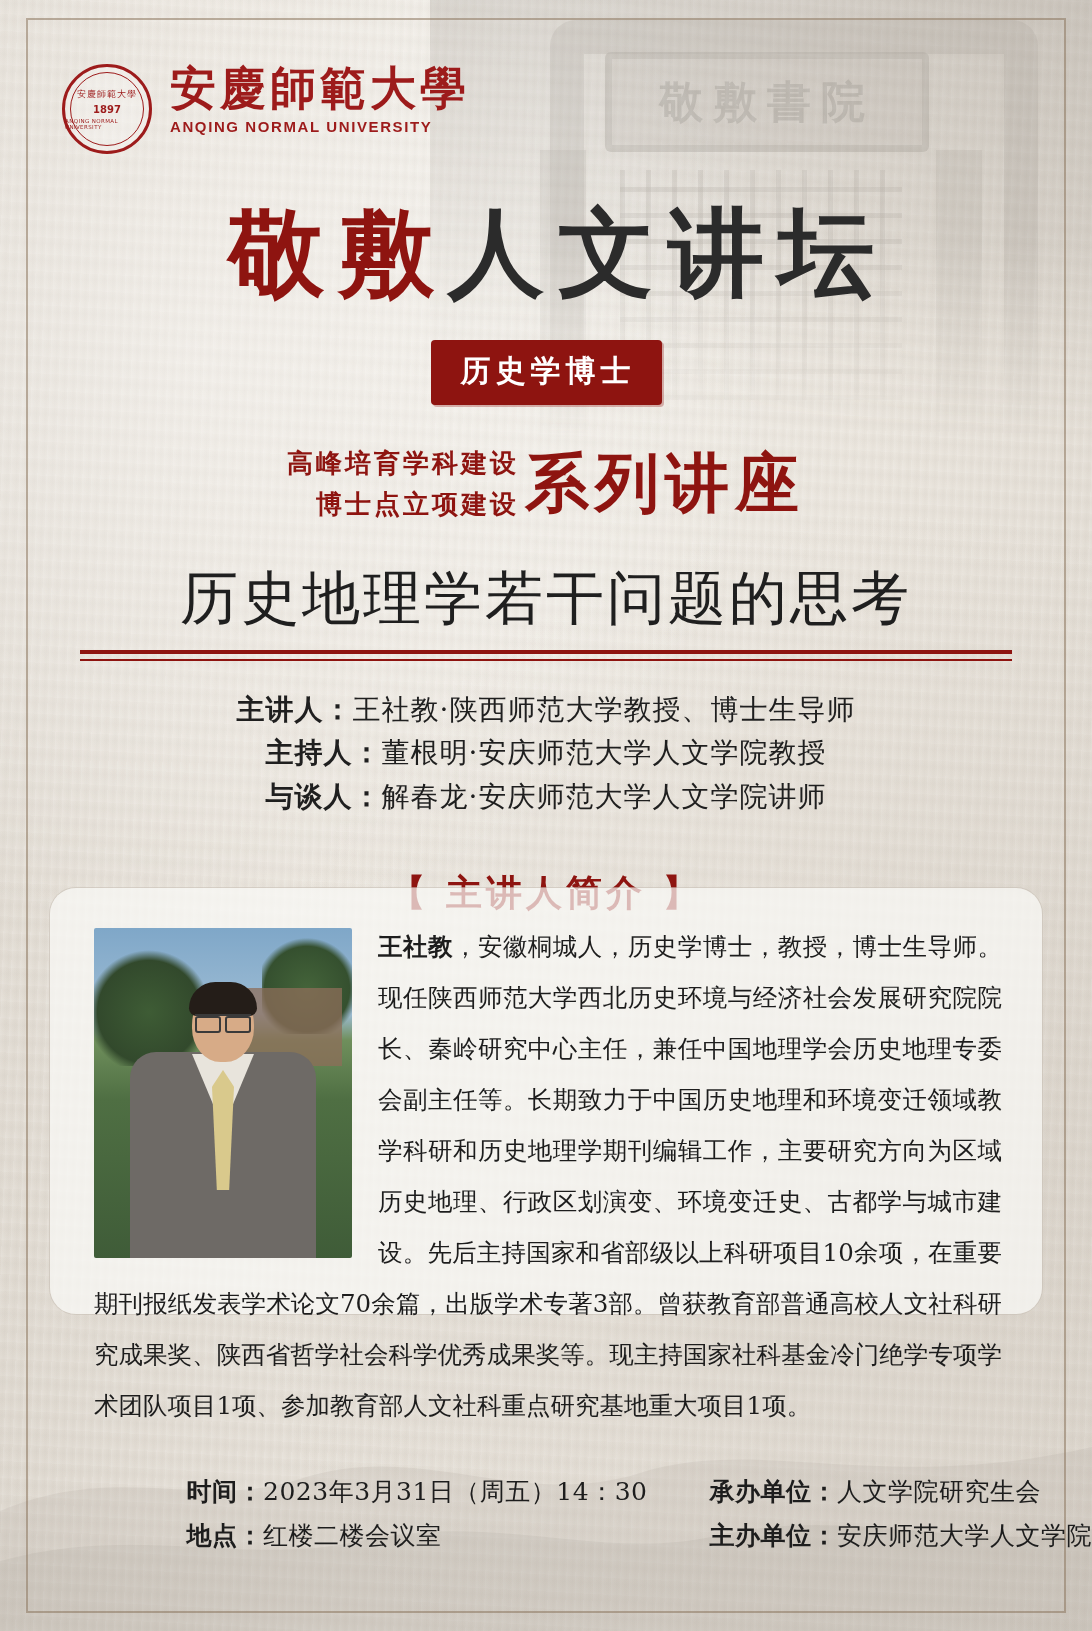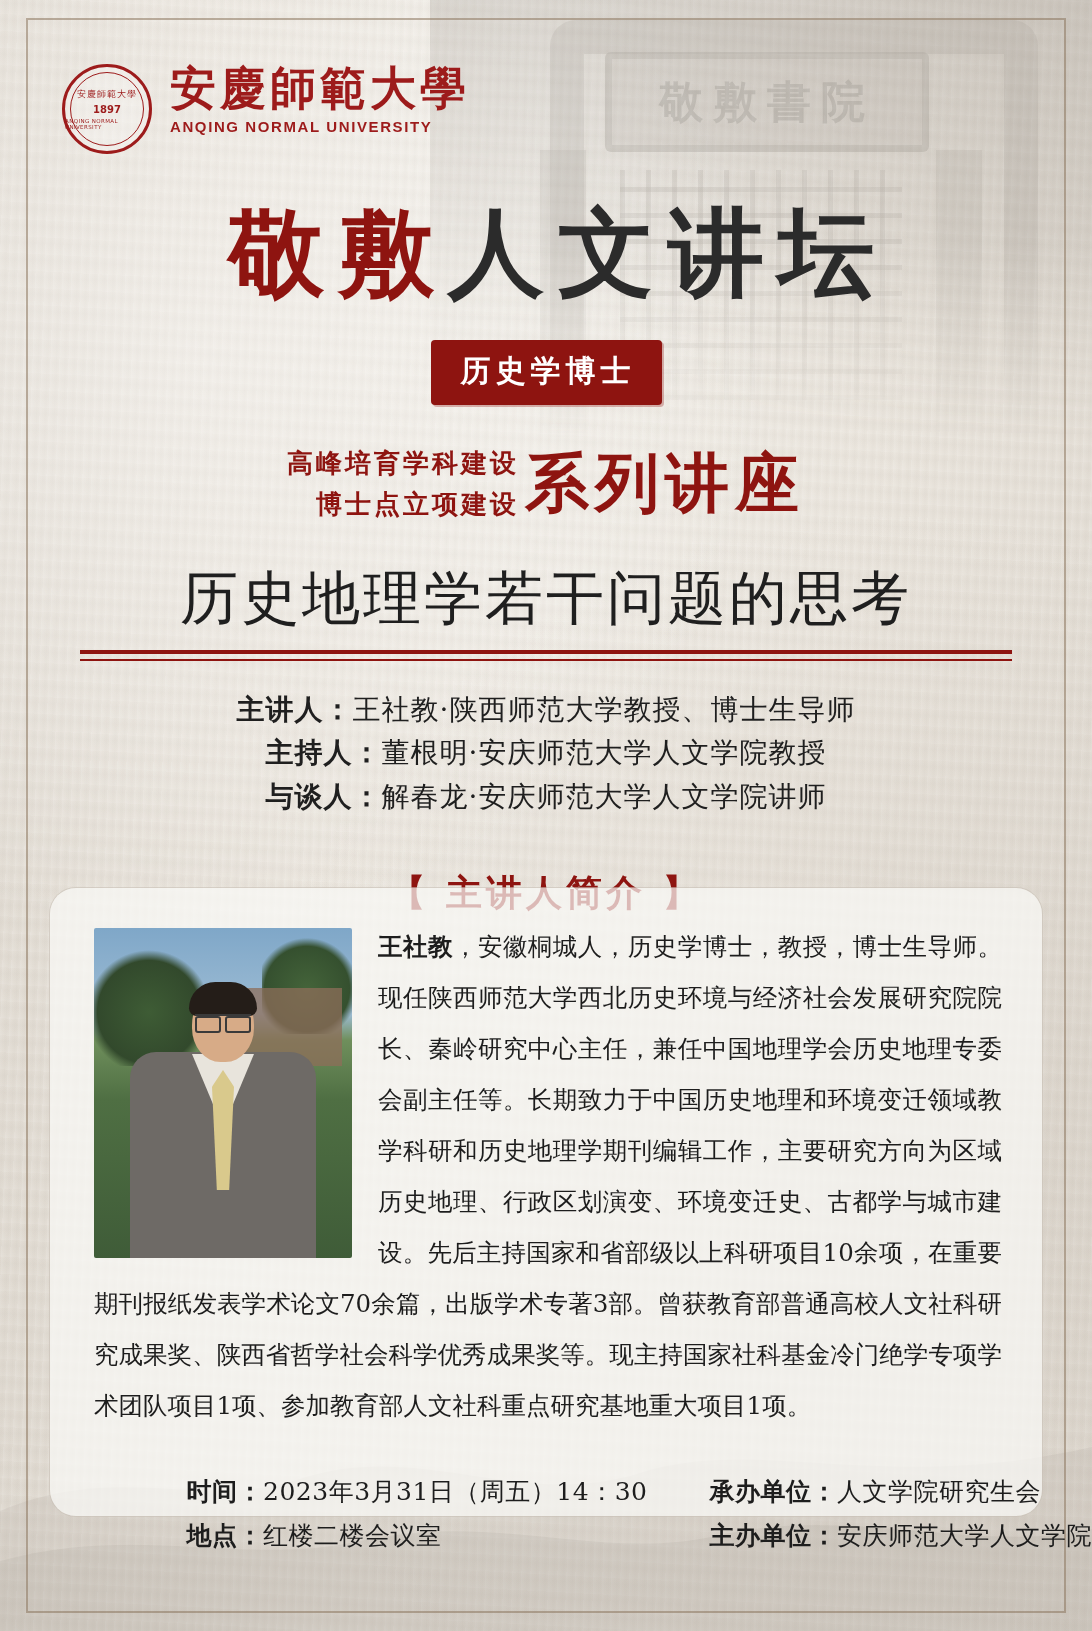--- a/index.html
+++ b/index.html
@@ -194,21 +194,21 @@
   .intro-head {
     position: absolute; left: 0; right: 0; top: 823px; text-align: center;
     font-family: "DejaVu Serif", "Liberation Serif", serif;
     font-size: 36px; font-weight: bold; color: #8e1410;
     letter-spacing: 4px;
     margin-top: 46px;
   }
 
   
   .bio-card {
-    position: absolute; left: 50px; top: 888px; width: 992px; height: 628px;
+    position: absolute; left: 50px; top: 888px; width: 992px; height: 426px;
     background: rgba(250,249,246,0.72);
     border-radius: 26px;
     box-shadow: 0 0 0 1px rgba(200,192,182,0.6);
   }
   .bio-inner { padding: 34px 40px 18px 44px; position: relative; }
   .portrait {
     float: left;
     width: 258px; height: 330px;
     margin: 6px 26px 6px 0;
     border-radius: 2px;

